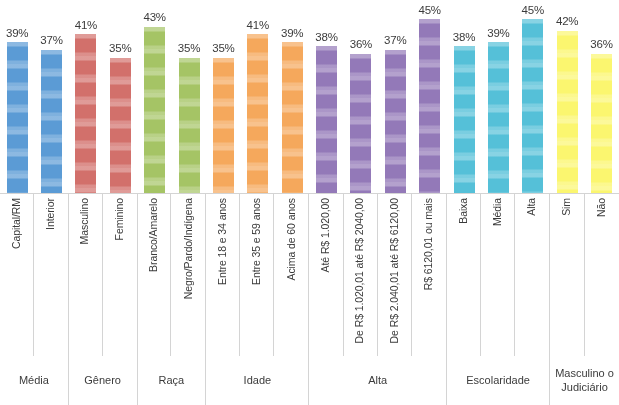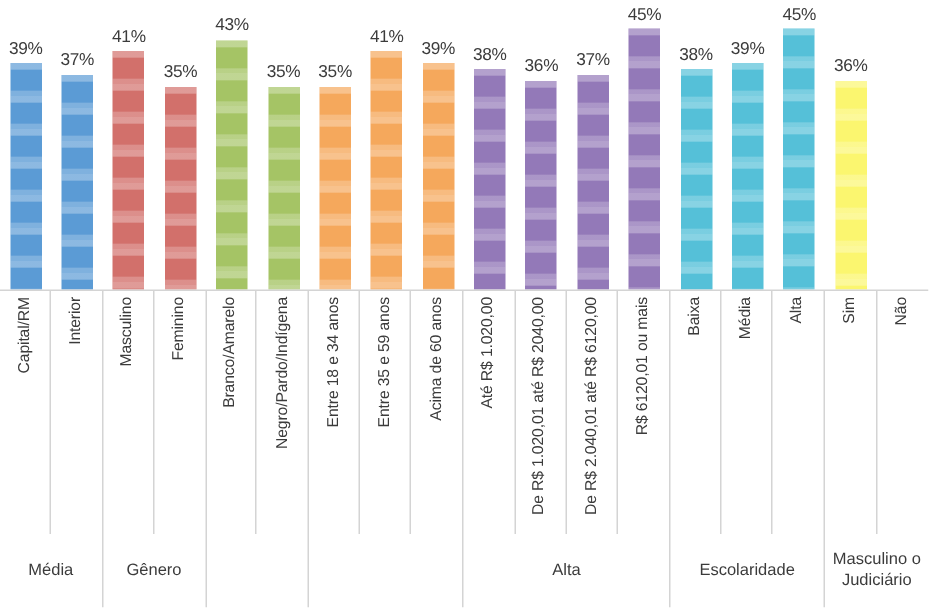--- a/index.html
+++ b/index.html
@@ -220,20 +220,26 @@
         </div>
       </div>
       <div class="bar-cell" style="width: 34.3889px;">
         <div class="bar-wrap">
           <div class="bar-label">45%</div>
           <div class="bar" style="height: 174px; background: rgb(85, 192, 216);"></div>
         </div>
       </div>
       <div class="bar-cell" style="width: 34.3889px;">
         <div class="bar-wrap">
+          <div class="bar-label">42%</div>
+          <div class="bar" style="height: 162.4px; background: rgb(251, 246, 111);"></div>
+        </div>
+      </div>
+      <div class="bar-cell" style="width: 34.3889px;">
+        <div class="bar-wrap">
           <div class="bar-label">36%</div>
           <div class="bar" style="height: 139.2px; background: rgb(251, 246, 111);"></div>
         </div>
       </div>
     </div>
 
   <div class="axis-area" id="axis-area">
       <div class="group" style="width: 68.7778px;">
         <div class="group-cats">
           <div class="cat" style="width: 34.3889px;">
@@ -258,33 +264,35 @@
       </div>
       <div class="group" style="width: 68.7778px;">
         <div class="group-cats">
           <div class="cat" style="width: 34.3889px;">
             <span class="cat-text">Branco/Amarelo</span>
           </div>
           <div class="cat" style="width: 34.3889px;">
             <span class="cat-text">Negro/Pardo/Indígena</span>
           </div>
         </div>
+        <div class="group-name">Raça</div>
       </div>
       <div class="group" style="width: 103.167px;">
         <div class="group-cats">
           <div class="cat" style="width: 34.3889px;">
             <span class="cat-text">Entre 18 e 34 anos</span>
           </div>
           <div class="cat" style="width: 34.3889px;">
             <span class="cat-text">Entre 35 e 59 anos</span>
           </div>
           <div class="cat" style="width: 34.3889px;">
             <span class="cat-text">Acima de 60 anos</span>
           </div>
         </div>
+        <div class="group-name">Idade</div>
       </div>
       <div class="group" style="width: 137.556px;">
         <div class="group-cats">
           <div class="cat" style="width: 34.3889px;">
             <span class="cat-text">Até R$ 1.020,00</span>
           </div>
           <div class="cat" style="width: 34.3889px;">
             <span class="cat-text">De R$ 1.020,01 até R$ 2040,00</span>
           </div>
           <div class="cat" style="width: 34.3889px;">

